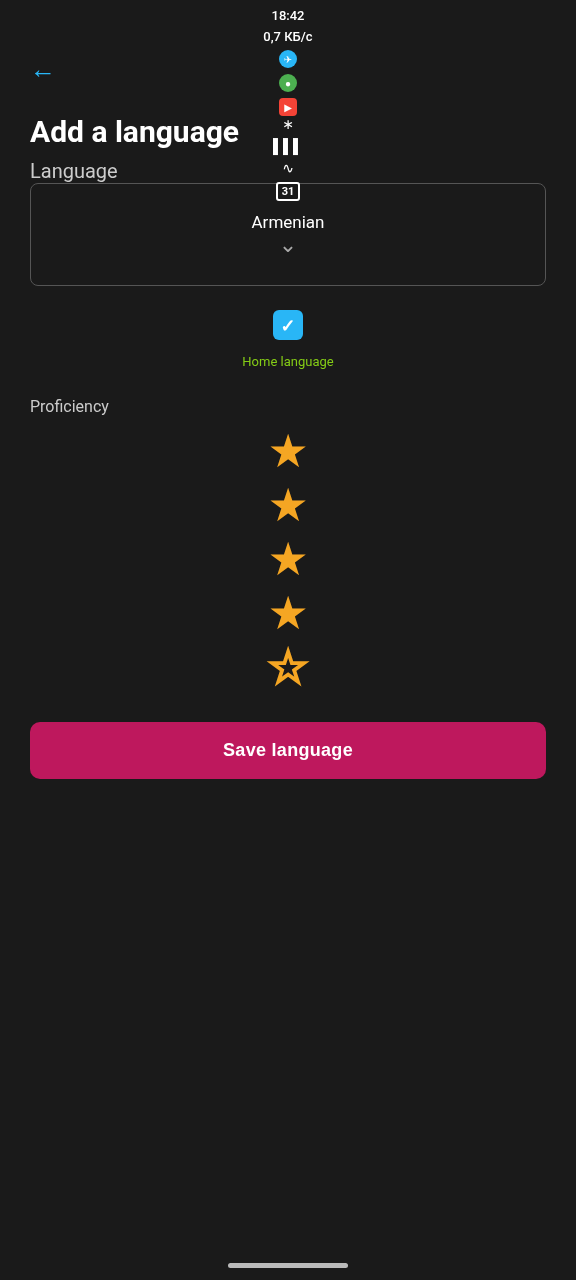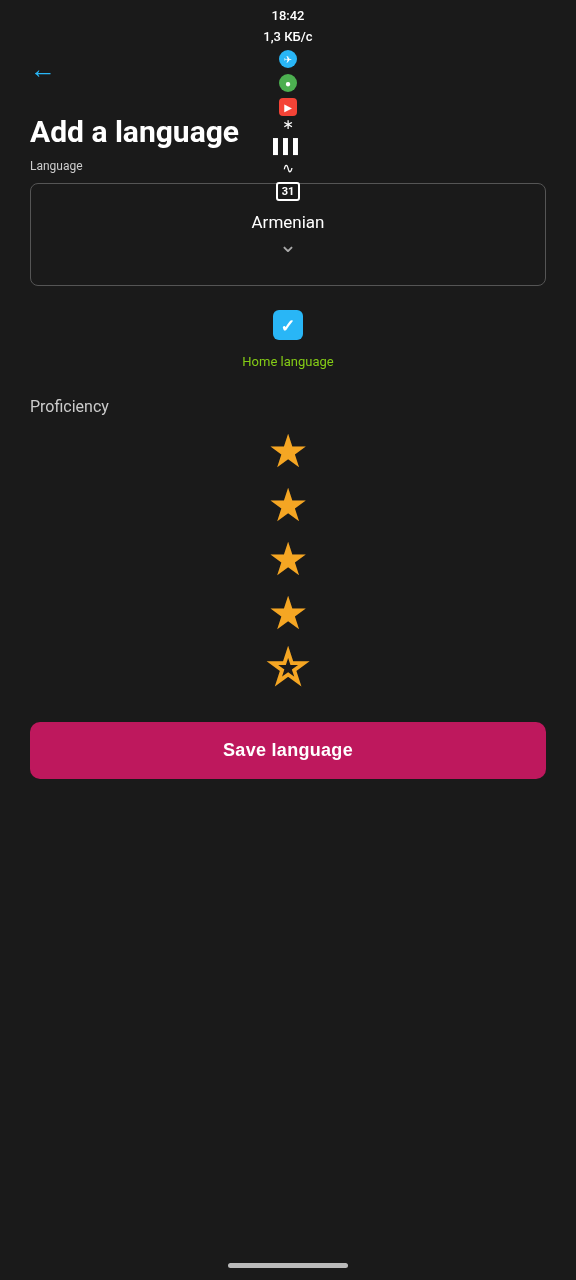--- a/index.html
+++ b/index.html
@@ -109,23 +109,22 @@
     
     .page-title {
       font-size: 30px;
       font-weight: bold;
       color: #ffffff;
       margin-bottom: 10px;
     }
 
     
     .field-label {
-      font-size: 12px;
+      font-size: 20px;
       color: #cccccc;
-      margin-bottom: 10px;
     }
 
     
     .dropdown {
       width: 100%;
       border: 1.5px solid #555555;
       border-radius: 8px;
       background-color: #1a1a1a;
       display: flex;
       align-items: center;
@@ -223,21 +222,21 @@
       border-radius: 3px;
       opacity: 0.7;
     }
   </style>
 </head>
 <body>
 
 <div class="status-bar">
   <div class="status-left">
     <span>18:42</span>
-    <span>1,3 КБ/с</span>
+    <span>0,7 КБ/с</span>
     <span class="tg-icon">✈</span>
     <span class="green-icon">●</span>
     <span class="red-icon">▶</span>
   </div>
   <div class="status-right">
     <span class="status-icon">∗</span>
     <span class="status-icon">▌▌▌</span>
     <span class="status-icon">∿</span>
     <span class="battery-box">
       <span>31</span>

